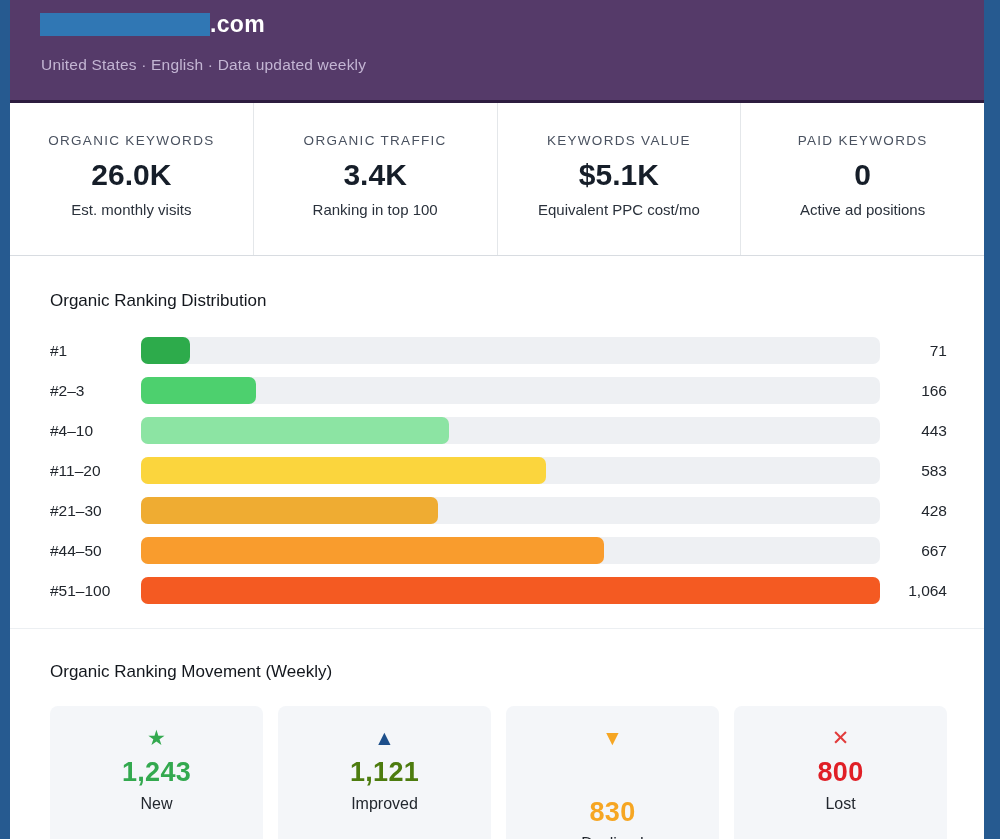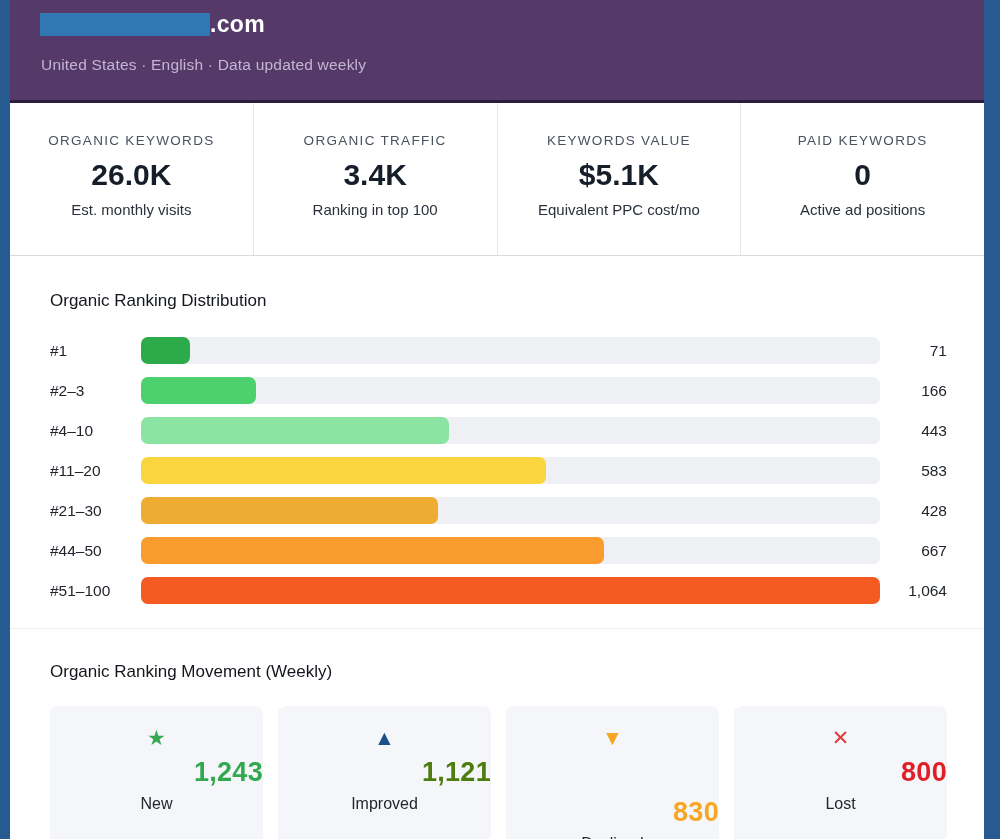--- a/index.html
+++ b/index.html
@@ -40,21 +40,21 @@
   .dist-fill{height:27px;border-radius:7px;}
   .dist-value{width:67px;text-align:right;font-size:15.5px;color:#21262d;}
   
   .movement{padding:33px 37px 0 40px;}
   .cards{display:flex;gap:15px;margin-top:24px;}
   .card{
     flex:1;background:#f4f6f9;border-radius:8px;height:150px;
     text-align:center;padding-top:21px;box-sizing:border-box;
   }
   .card-icon{font-size:21px;line-height:22px;display:block;}
-  .card-value{font-size:27px;font-weight:700;margin-top:8px;letter-spacing:.3px;text-align:right;}
+  .card-value{font-size:27px;font-weight:700;margin-top:8px;letter-spacing:.3px;}
   .card-label{font-size:16px;color:#22272e;margin-top:7px;}
 </style>
 </head>
 <body>
 
 <div class="content">
 
   <div class="hdr">
     <div class="domain-row">
       <span class="redaction"></span>

